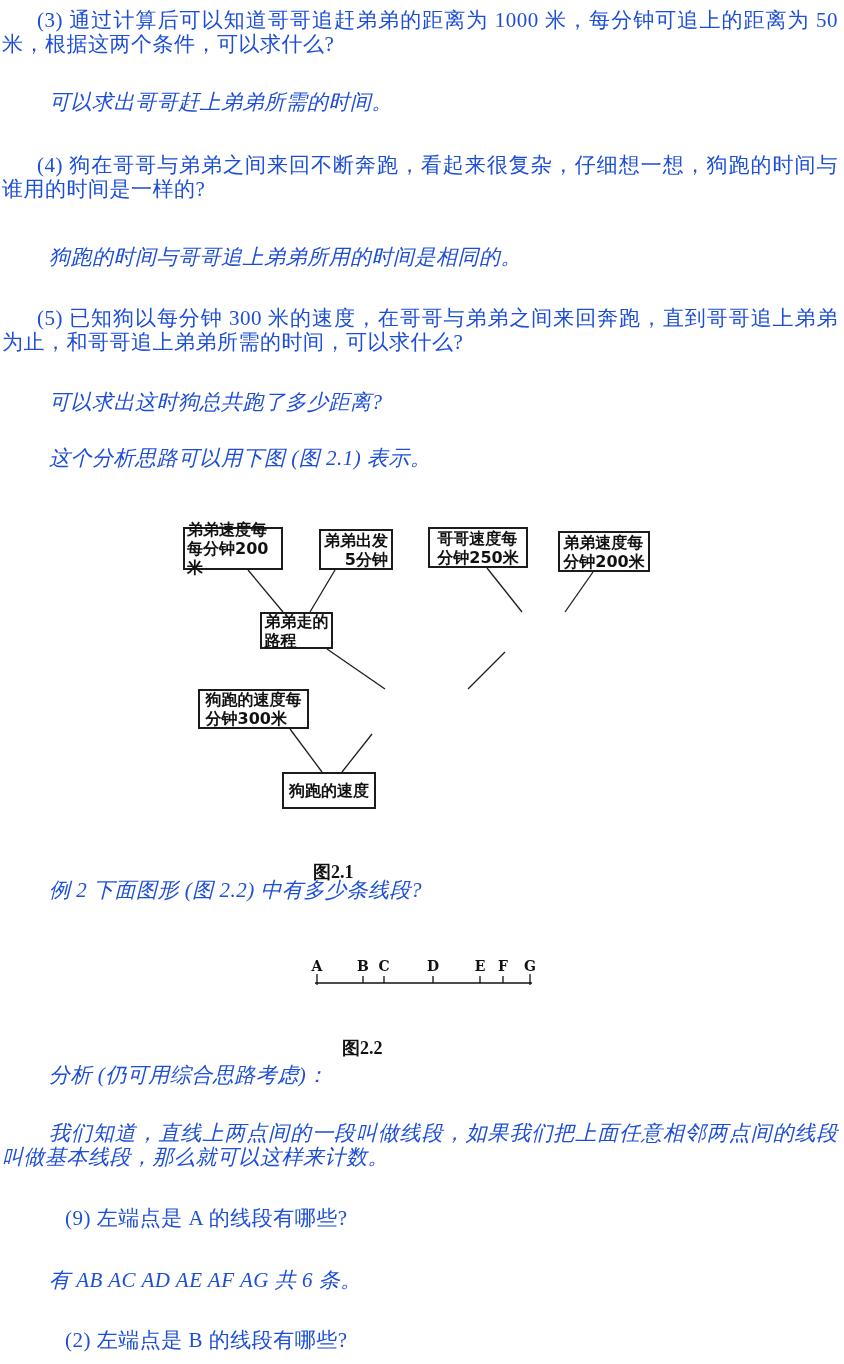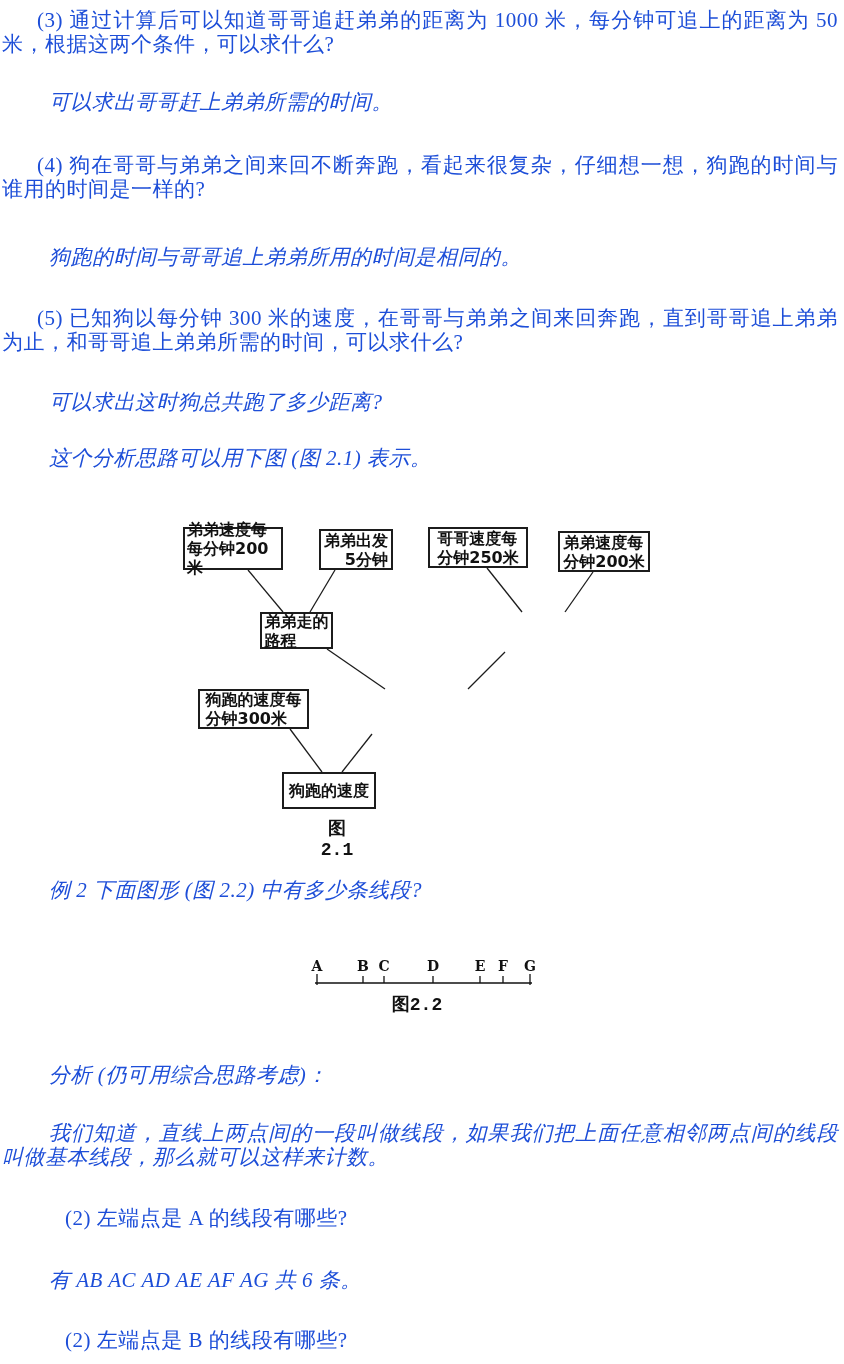--- a/index.html
+++ b/index.html
@@ -23,22 +23,22 @@
   .fnode{
     position:absolute;box-sizing:border-box;border:2px solid #1c1c1c;background:#fff;
     display:flex;align-items:center;justify-content:center;
     font-family:"DejaVu Sans","Liberation Sans",sans-serif;font-weight:700;
     font-size:16px;line-height:19px;white-space:pre-line;text-align:left;color:#111;
     padding:0 2px;
   }
   .fnode.center{text-align:right;}
   .fig-caption{
     position:absolute;
-    font-family:Liberation Mono, monospace;font-weight:700;
-    font-size:18px;color:#111;text-align:center;
+    font-family:Liberation Serif, serif;font-weight:700;
+    font-size:18px;color:#111;text-align:left;margin-top:44px;
   }
 
   
   .fig22{position:absolute;left:300px;top:955px;width:250px;height:62px;}
   .fig22 svg{position:absolute;left:0;top:0;}
   .fig22 text{
     font-family:"DejaVu Serif","Liberation Serif",serif;
     font-weight:700;font-size:14px;fill:#111;
   }
 </style>
@@ -48,21 +48,21 @@
 <p class="para ind-num" style="top:8px">(3) 通过计算后可以知道哥哥追赶弟弟的距离为 1000 米，每分钟可追上的距离为 50 米，根据这两个条件，可以求什么?</p>
 <p class="para ind-plain" style="top:90px">可以求出哥哥赶上弟弟所需的时间。</p>
 <p class="para ind-num" style="top:153px">(4) 狗在哥哥与弟弟之间来回不断奔跑，看起来很复杂，仔细想一想，狗跑的时间与谁用的时间是一样的?</p>
 <p class="para ind-plain" style="top:245px">狗跑的时间与哥哥追上弟弟所用的时间是相同的。</p>
 <p class="para ind-num" style="top:306px">(5) 已知狗以每分钟 300 米的速度，在哥哥与弟弟之间来回奔跑，直到哥哥追上弟弟为止，和哥哥追上弟弟所需的时间，可以求什么?</p>
 <p class="para ind-plain" style="top:390px">可以求出这时狗总共跑了多少距离?</p>
 <p class="para ind-plain" style="top:446px">这个分析思路可以用下图 (图 2.1) 表示。</p>
 <p class="para ind-plain" style="top:878px">例 2 下面图形 (图 2.2) 中有多少条线段?</p>
 <p class="para ind-plain" style="top:1063px">分析 (仍可用综合思路考虑)：</p>
 <p class="para ind-plain" style="top:1121px">我们知道，直线上两点间的一段叫做线段，如果我们把上面任意相邻两点间的线段叫做基本线段，那么就可以这样来计数。</p>
-<p class="para ind-sub" style="top:1206px">(2) 左端点是 A 的线段有哪些?</p>
+<p class="para ind-sub" style="top:1206px">(9) 左端点是 A 的线段有哪些?</p>
 <p class="para ind-plain" style="top:1268px">有 AB AC AD AE AF AG 共 6 条。</p>
 <p class="para ind-sub" style="top:1328px">(2) 左端点是 B 的线段有哪些?</p>
 
 <div class="diagram">
   <svg class="connectors" viewBox="0 0 530 335">
     <line x1="68" y1="55" x2="103" y2="97" stroke="#1c1c1c" stroke-width="1.3"></line>
     <line x1="155" y1="55" x2="130" y2="97" stroke="#1c1c1c" stroke-width="1.3"></line>
     <line x1="307" y1="53" x2="342" y2="97" stroke="#1c1c1c" stroke-width="1.3"></line>
     <line x1="413" y1="57" x2="385" y2="97" stroke="#1c1c1c" stroke-width="1.3"></line>
     <line x1="147" y1="134" x2="205" y2="174" stroke="#1c1c1c" stroke-width="1.3"></line>

